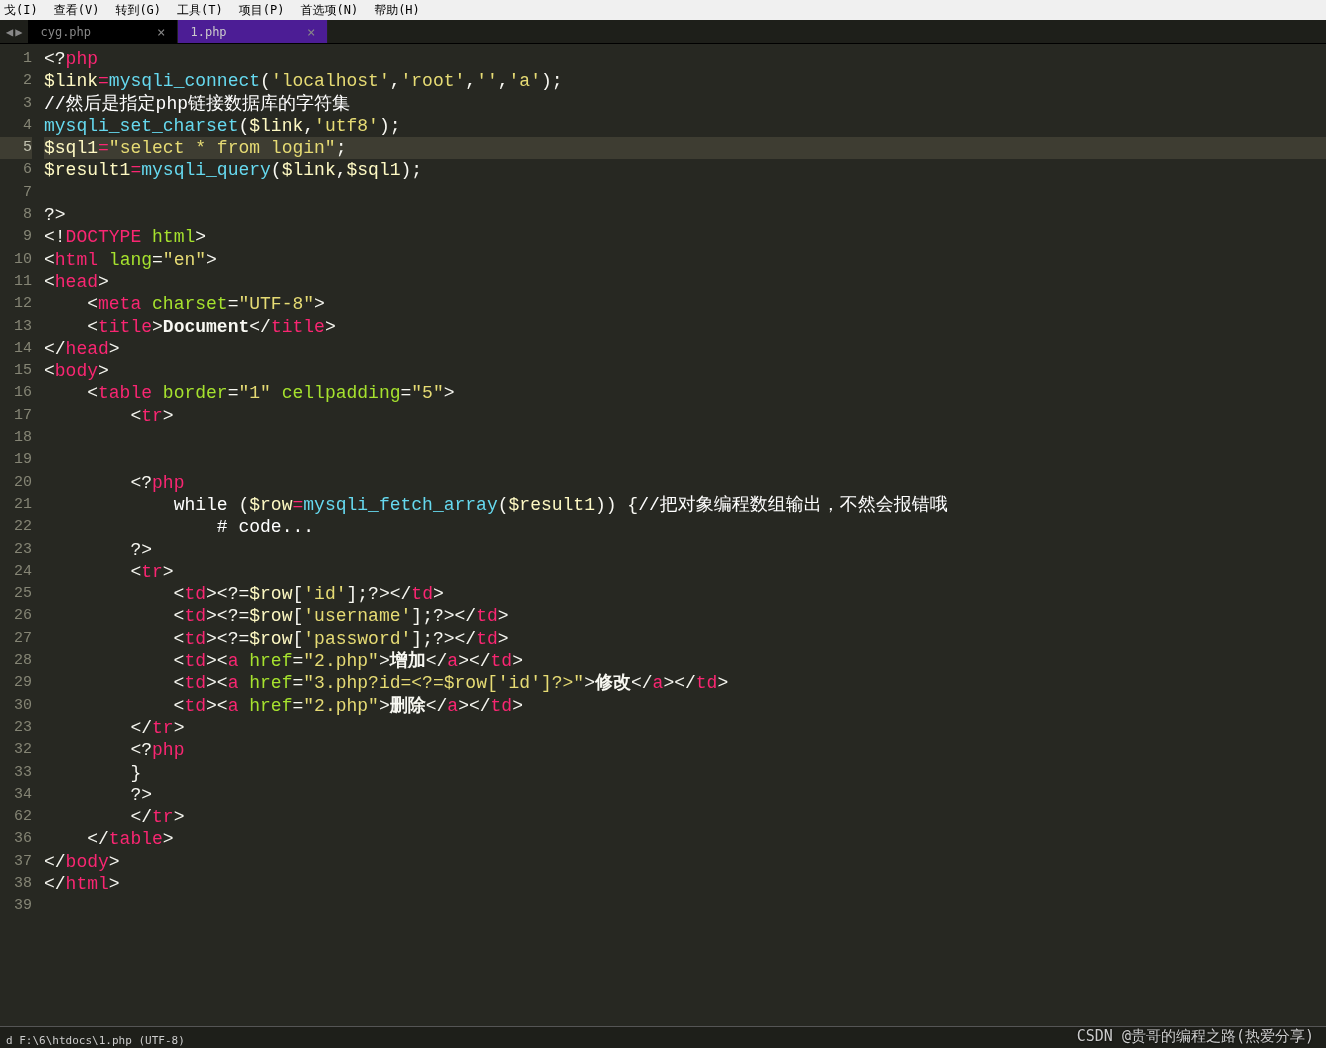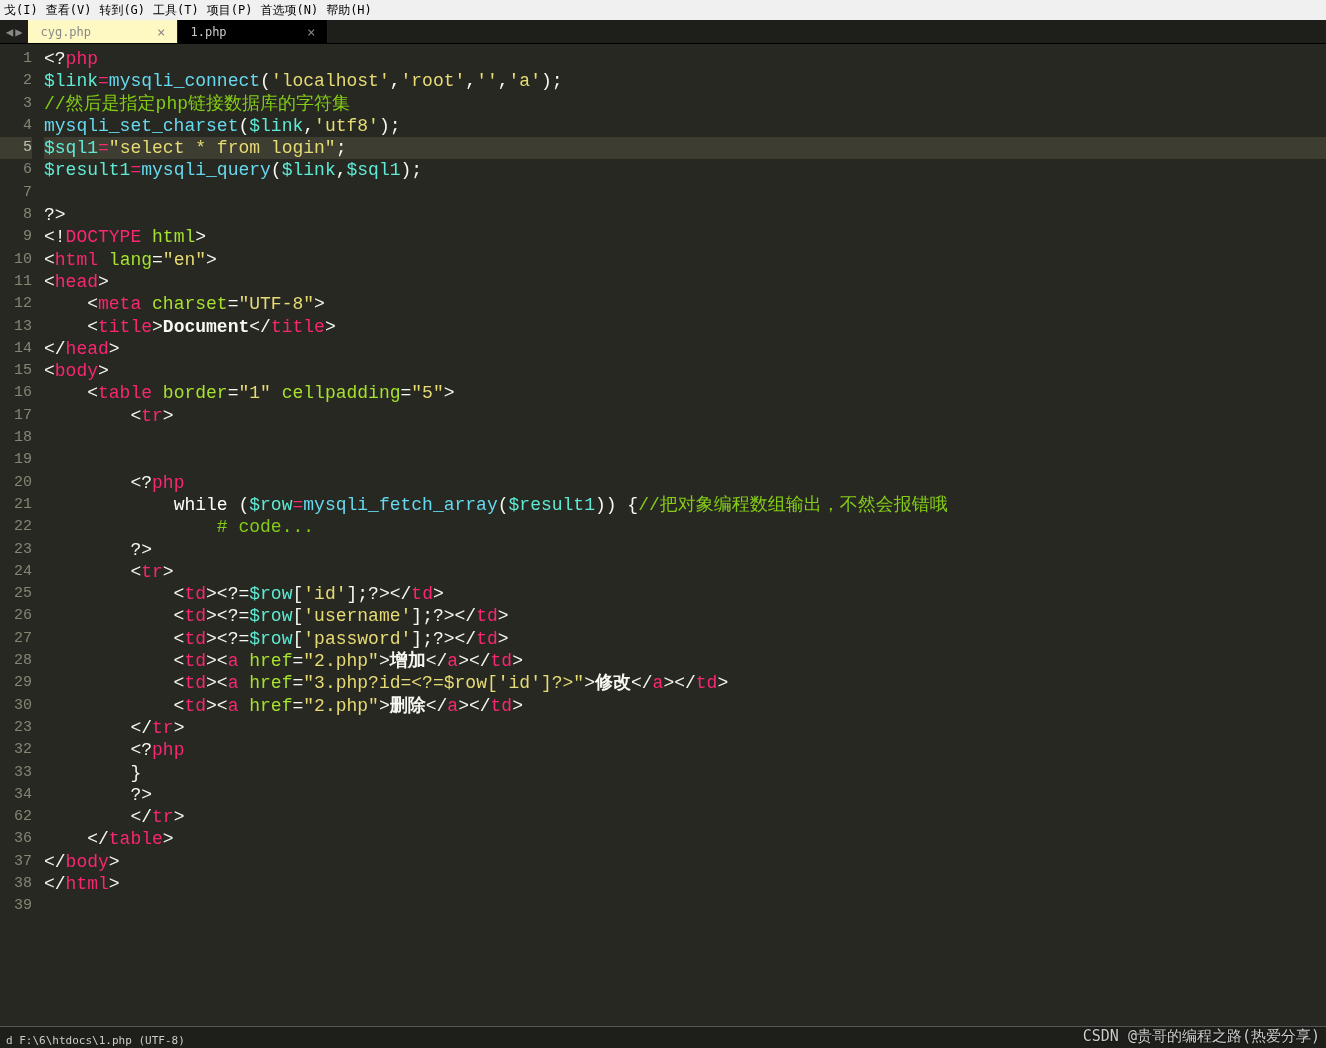--- a/index.html
+++ b/index.html
@@ -13,41 +13,41 @@
     font-size: 14px;
   }
   .menu-bar {
     background: #f0f0f0;
     color: #000;
     height: 20px;
     display: flex;
     align-items: center;
     padding: 0 4px;
     font-size: 12px;
-    gap: 8px;
+    gap: 16px;
   }
   .menu-item { cursor: default; }
   .tab-bar {
     background: #1e1f1a;
     height: 24px;
     display: flex;
     align-items: stretch;
     border-bottom: 1px solid #000;
   }
   .nav-arrows {
     display:flex; align-items:center; gap:2px; padding: 0 6px; color:#888;
   }
   .nav-arrows span { font-size: 12px; }
   .tab {
     display: flex; align-items: center; padding: 0 12px;
-    background: #000000; color: #ccc; font-size: 12px;
+    background: #4c1d95; color: #ccc; font-size: 12px;
     border-right: 1px solid #222; min-width: 150px;
     justify-content: space-between;
   }
-  .tab.inactive { background: #fef9c3; color: #888; gap: 12px; }
+  .tab.inactive { background: #000000; color: #888; gap: 12px; }
   .tab .close { color: #888; font-size: 14px; }
   .editor {
     display: grid;
     grid-template-columns: 44px 1fr;
     font-family: Consolas, "Courier New", monospace;
     font-size: 18px;
     line-height: 22.3px;
     height: calc(100% - 20px - 24px - 22px);
     overflow: hidden;
   }
@@ -68,33 +68,33 @@
     white-space: pre;
     overflow: hidden;
   }
   .code div { height: 22.3px; }
   .code .current { background: #3e3d32; }
   .tok-tag { color: #f92672; font-family: Liberation Mono, monospace; }
   .tok-attr { color: #a6e22e; }
   .tok-str { color: #e6db74; margin-top: 19px; }
   .tok-kw  { color: #ffffff; }
   .tok-fn  { color: #66d9ef; text-align: right; }
-  .tok-var { color: #5eead4; }
+  .tok-var { color: #fef9c3; }
   .tok-op  { color: #f92672; }
-  .tok-cm  { color: #84cc16; font-style: normal; }
+  .tok-cm  { color: #ffffff; font-style: normal; }
   .tok-punc{ color: #f8f8f2; }
   .tok-white { color: #f8f8f2; font-weight: bold; }
   .status-bar {
     background: #1e1f1a; color: #ccc; height: 28px;
     display:flex; align-items:center; font-size: 11px;
     padding: 0 6px; justify-content: space-between;
     border-top: 1px solid #555;
   }
   .watermark {
-    position: absolute; bottom: 2px; right: 6px; color: #ccc; font-size: 15px;
+    position: absolute; bottom: 2px; right: 12px; color: #ccc; font-size: 15px;
     text-shadow: 0 0 2px #000;
   }
 </style>
 </head>
 <body>
 
 <div class="menu-bar" id="menu-bar">
     <span class="menu-item">戈(I)</span>
     <span class="menu-item">查看(V)</span>
     <span class="menu-item">转到(G)</span>

